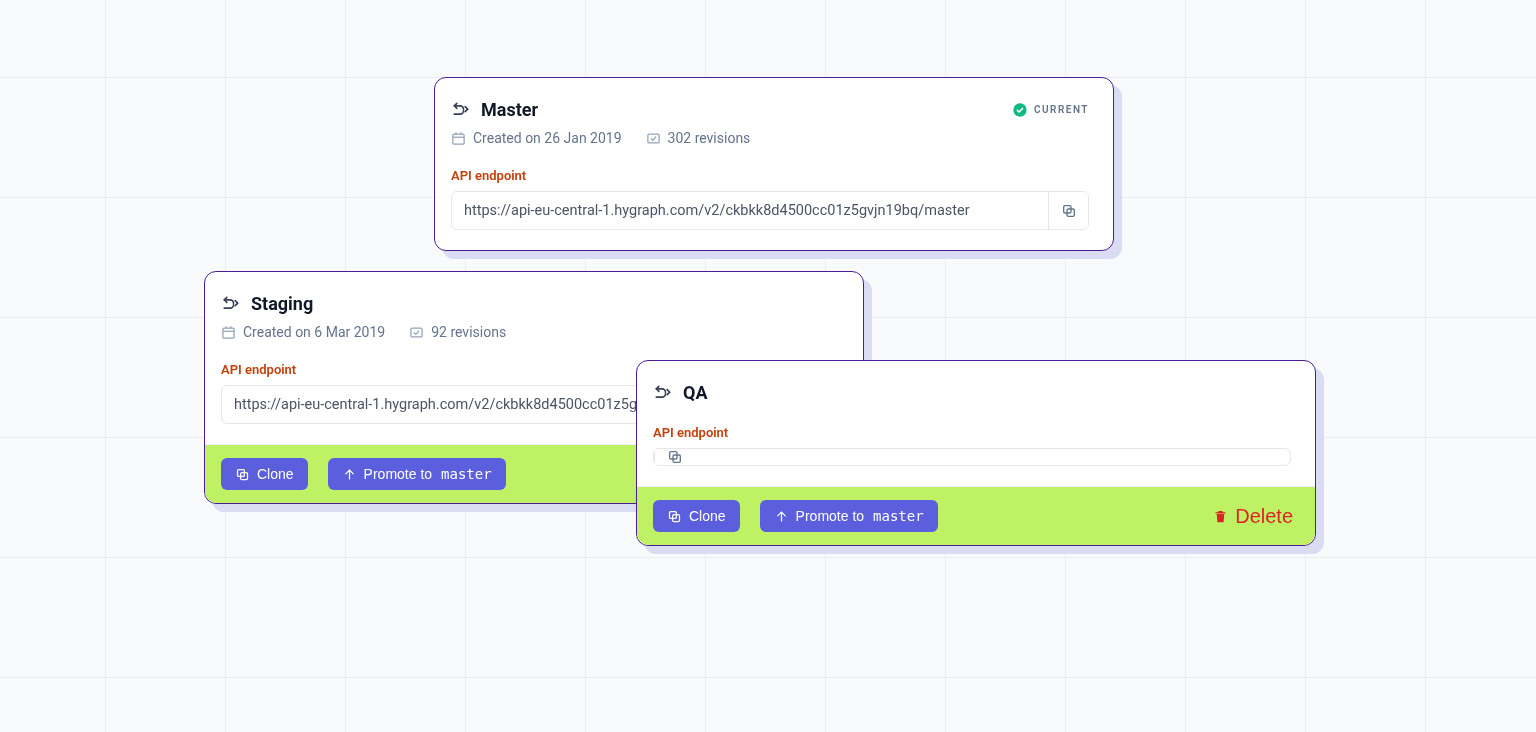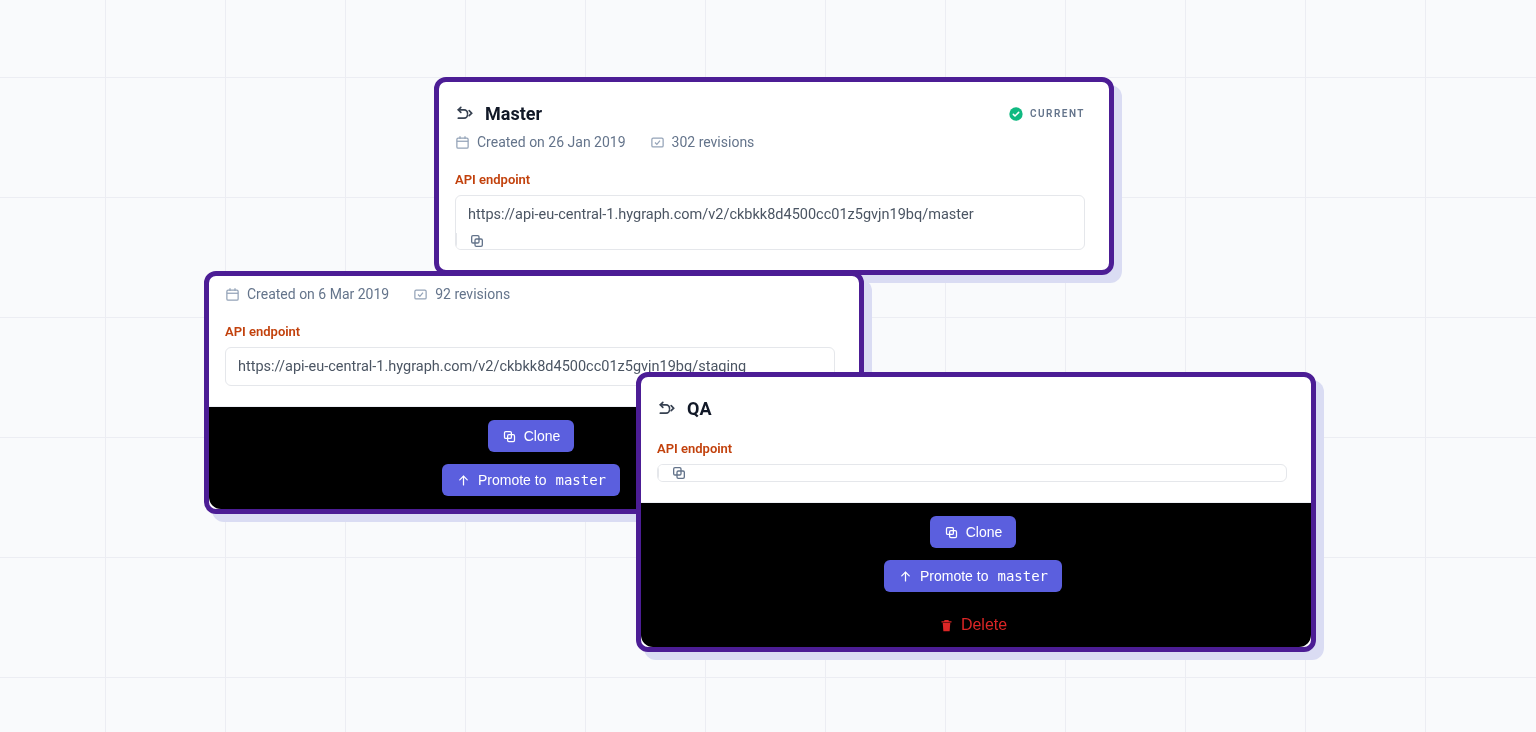--- a/index.html
+++ b/index.html
@@ -16,27 +16,27 @@
   inset: 0;
   background-image: linear-gradient(#e9eaf2 1px, transparent 1px),
                     linear-gradient(90deg, #e9eaf2 1px, transparent 1px);
   background-size: 120px 120px;
   background-position: 465px 77px;
   opacity: 0.8;
 }
 .card {
   position: absolute;
   background: #fff;
-  border: 5px solid #4c1d95;
+  border: 1px solid #4c1d95;
   border-radius: 12px;
   box-shadow: 8px 8px 0 0 #dadcf3;
 }
 .card-master { left: 434px; top: 77px; width: 680px; }
 .card-staging { left: 204px; top: 271px; width: 660px; }
-.card-qa { left: 636px; top: 372px; width: 680px; }
+.card-qa { left: 636px; top: 360px; width: 680px; }
 .card-header {
   display: flex; align-items: center; gap: 10px;
   padding: 21px 24px 0 16px;
 }
 .title {
   font-size: 18px; font-weight: 700; color: #111827;
 }
 .flex-spacer { flex: 1; }
 .current-badge {
   display: flex; align-items: center; gap: 6px;
@@ -51,52 +51,51 @@
 .meta-item svg { color: #94a3b8; }
 .label {
   padding: 22px 24px 8px 16px;
   font-size: 13px; font-weight: 600; color: #c2410c;
 }
 .endpoint-row {
   display: flex; align-items: stretch;
   margin: 0 24px 20px 16px;
   border: 1px solid #e5e7eb; border-radius: 6px;
   overflow: hidden;
-  flex-direction: column;
 }
 .endpoint {
   flex: 1; padding: 10px 12px;
   color: #4b5563; font-size: 14.5px;
   white-space: nowrap; overflow: hidden;
   border: none; background: transparent;
   font-family: inherit;
 }
 .copy-btn {
   width: 40px; background: #fff; border: none; border-left: 1px solid #e5e7eb;
   display: flex; align-items: center; justify-content: center;
   color: #64748b; cursor: pointer;
 }
 .footer {
-  background: #000000;
+  background: #bef264;
   border-top: 1px solid #eef0f6;
   border-radius: 0 0 12px 12px;
   padding: 13px 22px 13px 16px;
-  display: flex; align-items: center; gap: 12px; flex-direction: column;
+  display: flex; align-items: center; gap: 20px;
 }
 .btn {
   display: inline-flex; align-items: center; gap: 7px;
   background: #5b5fde; color: #fff;
   border: none; border-radius: 6px;
   padding: 8px 14px; font-size: 14px; font-weight: 500;
   cursor: pointer;
 }
 .btn-mono { font-family: ui-monospace, "SF Mono", Menlo, Consolas, monospace; margin-left: 2px; }
 .delete {
   display: inline-flex; align-items: center; gap: 7px;
-  color: #dc2626; font-size: 16px; font-weight: 500;
+  color: #dc2626; font-size: 20px; font-weight: 500;
   background: none; border: none; cursor: pointer;
 }
 .icon { display: inline-flex; }
 </style>
 </head>
 <body>
 
 <div class="grid"></div>
 
 <div class="card card-master">
@@ -151,20 +150,31 @@
         <svg width="16" height="16" viewBox="0 0 24 24" fill="none" stroke="currentColor" stroke-width="2">
             <rect x="9" y="9" width="11" height="11" rx="2"></rect>
             <rect x="4" y="4" width="11" height="11" rx="2"></rect>
           </svg>
       </span>
     </button>
   </div>
 </div>
 
 <div class="card card-staging">
+  <div class="card-header">
+    <span class="icon">
+      <svg width="20" height="20" viewBox="0 0 24 24" fill="none" stroke="#374151" stroke-width="2" stroke-linecap="round">
+          <path d="M4 7h7a4 4 0 0 1 4 4v0"></path>
+          <path d="M4 17h7a4 4 0 0 0 4-4v0"></path>
+          <polyline points="17 8 20 11 17 14"></polyline>
+          <polyline points="7 4 4 7 7 10"></polyline>
+        </svg>
+    </span>
+    <span class="title">Staging</span>
+  </div>
   <div class="meta-row">
     <div class="meta-item">
       <span class="icon">
         <svg width="15" height="15" viewBox="0 0 24 24" fill="none" stroke="currentColor" stroke-width="2">
             <rect x="3" y="5" width="18" height="16" rx="2"></rect>
             <line x1="3" y1="10" x2="21" y2="10"></line>
             <line x1="8" y1="2" x2="8" y2="6"></line>
             <line x1="16" y1="2" x2="16" y2="6"></line>
           </svg>
       </span>

